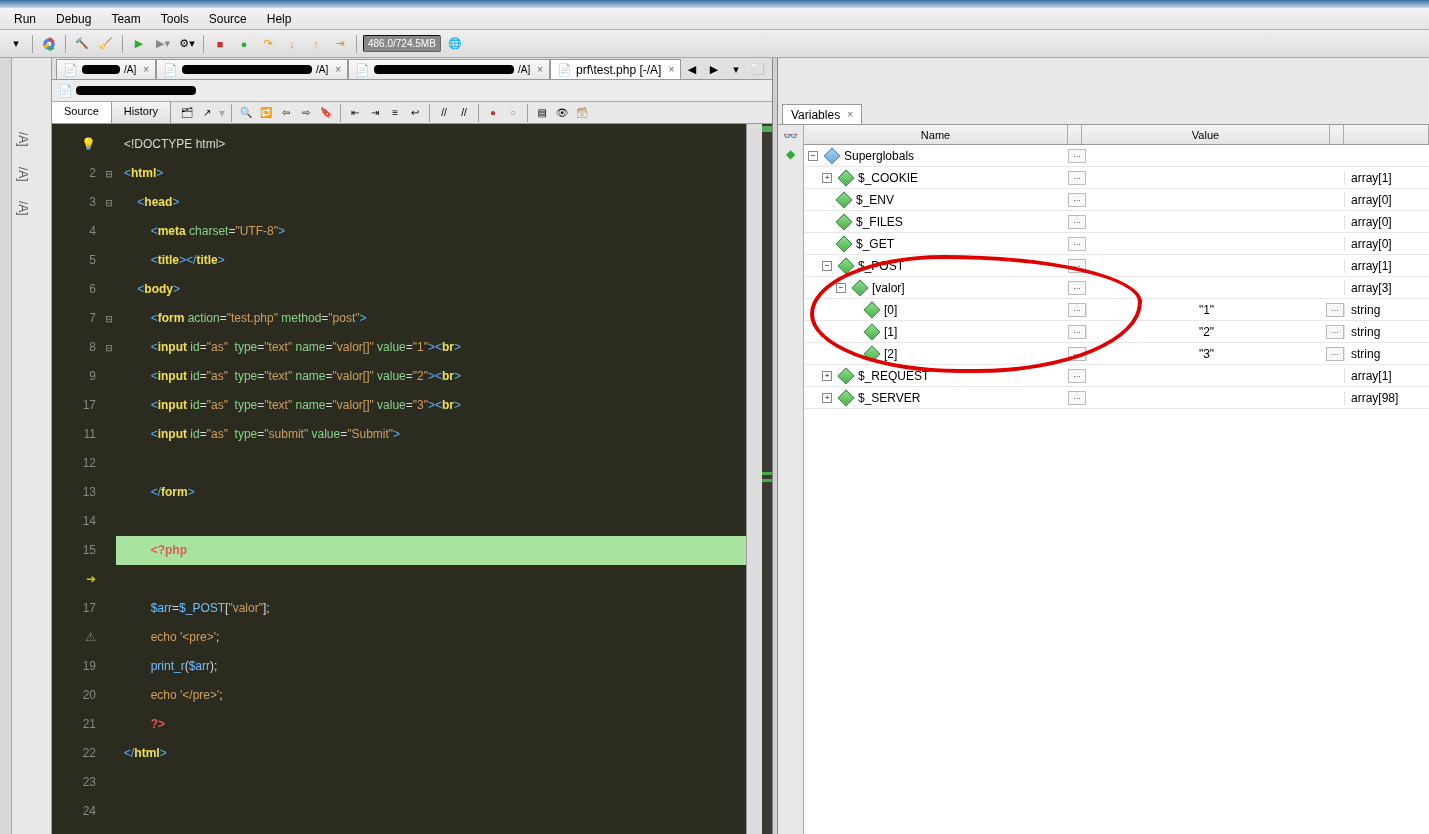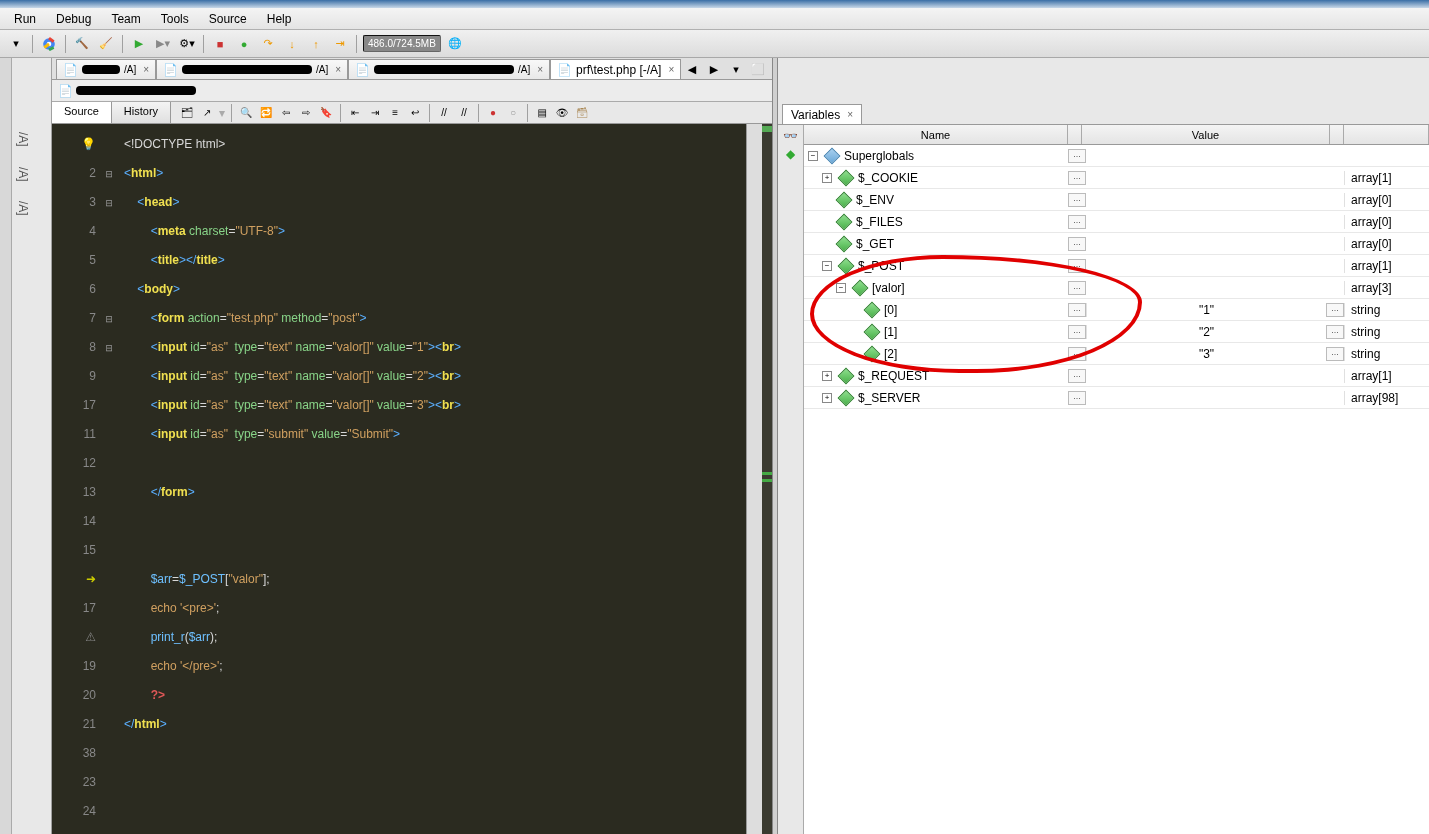--- a/index.html
+++ b/index.html
@@ -198,21 +198,21 @@
           <div>12</div>
           <div>13</div>
         <div>14</div>
           <div>15</div>
           <div style="color:#cc0">➜</div>
         <div>17</div>
           <div>⚠</div>
           <div>19</div>
         <div>20</div>
           <div>21</div>
-          <div>38</div>
+          <div>22</div>
         <div>23</div>
           <div>24</div>
       </div>
       <div class="fold">
         <div></div>
           <div>⊟</div>
           <div>⊟</div>
           <div></div>
           <div></div>
           <div></div>
@@ -243,20 +243,21 @@
         <div class="ln">        <span class="tag">&lt;</span><span class="tagname">title</span><span class="tag">&gt;&lt;/</span><span class="tagname">title</span><span class="tag">&gt;</span></div>
         <div class="ln">    <span class="tag">&lt;</span><span class="tagname">body</span><span class="tag">&gt;</span></div>
         <div class="ln">        <span class="tag">&lt;</span><span class="tagname">form</span><span class="attr"> action</span><span class="txt2">=</span><span class="str">"test.php"</span><span class="attr"> method</span><span class="txt2">=</span><span class="str">"post"</span><span class="tag">&gt;</span></div>
         <div class="ln">        <span class="tag">&lt;</span><span class="tagname">input</span><span class="attr"> id</span><span class="txt2">=</span><span class="str">"as"</span><span class="attr">  type</span><span class="txt2">=</span><span class="str">"text"</span><span class="attr"> name</span><span class="txt2">=</span><span class="str">"valor[]"</span><span class="attr"> value</span><span class="txt2">=</span><span class="str">"1"</span><span class="tag">&gt;&lt;</span><span class="tagname">br</span><span class="tag">&gt;</span></div>
         <div class="ln">        <span class="tag">&lt;</span><span class="tagname">input</span><span class="attr"> id</span><span class="txt2">=</span><span class="str">"as"</span><span class="attr">  type</span><span class="txt2">=</span><span class="str">"text"</span><span class="attr"> name</span><span class="txt2">=</span><span class="str">"valor[]"</span><span class="attr"> value</span><span class="txt2">=</span><span class="str">"2"</span><span class="tag">&gt;&lt;</span><span class="tagname">br</span><span class="tag">&gt;</span></div>
         <div class="ln">        <span class="tag">&lt;</span><span class="tagname">input</span><span class="attr"> id</span><span class="txt2">=</span><span class="str">"as"</span><span class="attr">  type</span><span class="txt2">=</span><span class="str">"text"</span><span class="attr"> name</span><span class="txt2">=</span><span class="str">"valor[]"</span><span class="attr"> value</span><span class="txt2">=</span><span class="str">"3"</span><span class="tag">&gt;&lt;</span><span class="tagname">br</span><span class="tag">&gt;</span></div>
         <div class="ln">        <span class="tag">&lt;</span><span class="tagname">input</span><span class="attr"> id</span><span class="txt2">=</span><span class="str">"as"</span><span class="attr">  type</span><span class="txt2">=</span><span class="str">"submit"</span><span class="attr"> value</span><span class="txt2">=</span><span class="str">"Submit"</span><span class="tag">&gt;</span></div>
         <div class="ln"></div>
         <div class="ln">        <span class="tag">&lt;/</span><span class="tagname">form</span><span class="tag">&gt;</span></div>
         <div class="ln"></div>
+        <div class="ln hl">        <span class="php">&lt;?php</span></div>
         <div class="ln"></div>
         <div class="ln">        <span class="var">$arr</span><span class="txt2">=</span><span class="var">$_POST</span><span class="txt2">[</span><span class="str">"valor"</span><span class="txt2">];</span></div>
         <div class="ln">        <span class="kw">echo </span><span class="str">'&lt;pre&gt;'</span><span class="txt2">;</span></div>
         <div class="ln">        <span class="var">print_r</span><span class="txt2">(</span><span class="var">$arr</span><span class="txt2">);</span></div>
         <div class="ln">        <span class="kw">echo </span><span class="str">'&lt;/pre&gt;'</span><span class="txt2">;</span></div>
         <div class="ln">        <span class="php">?&gt;</span></div>
         <div class="ln"><span class="tag">&lt;/</span><span class="tagname">html</span><span class="tag">&gt;</span></div>
       </div>
       <div class="scroll"></div>
       <div class="ovmap">

